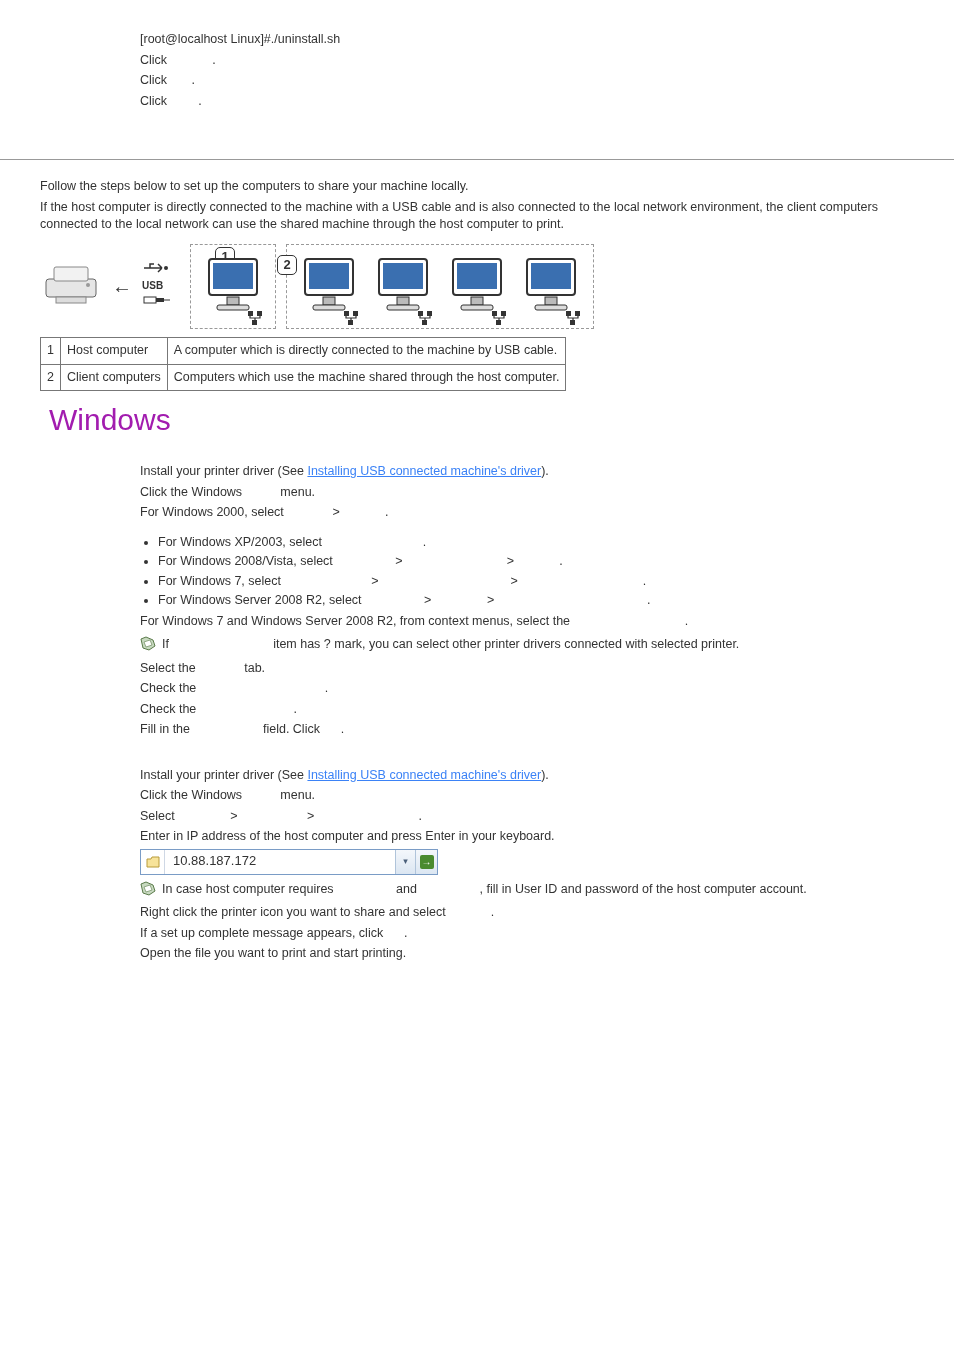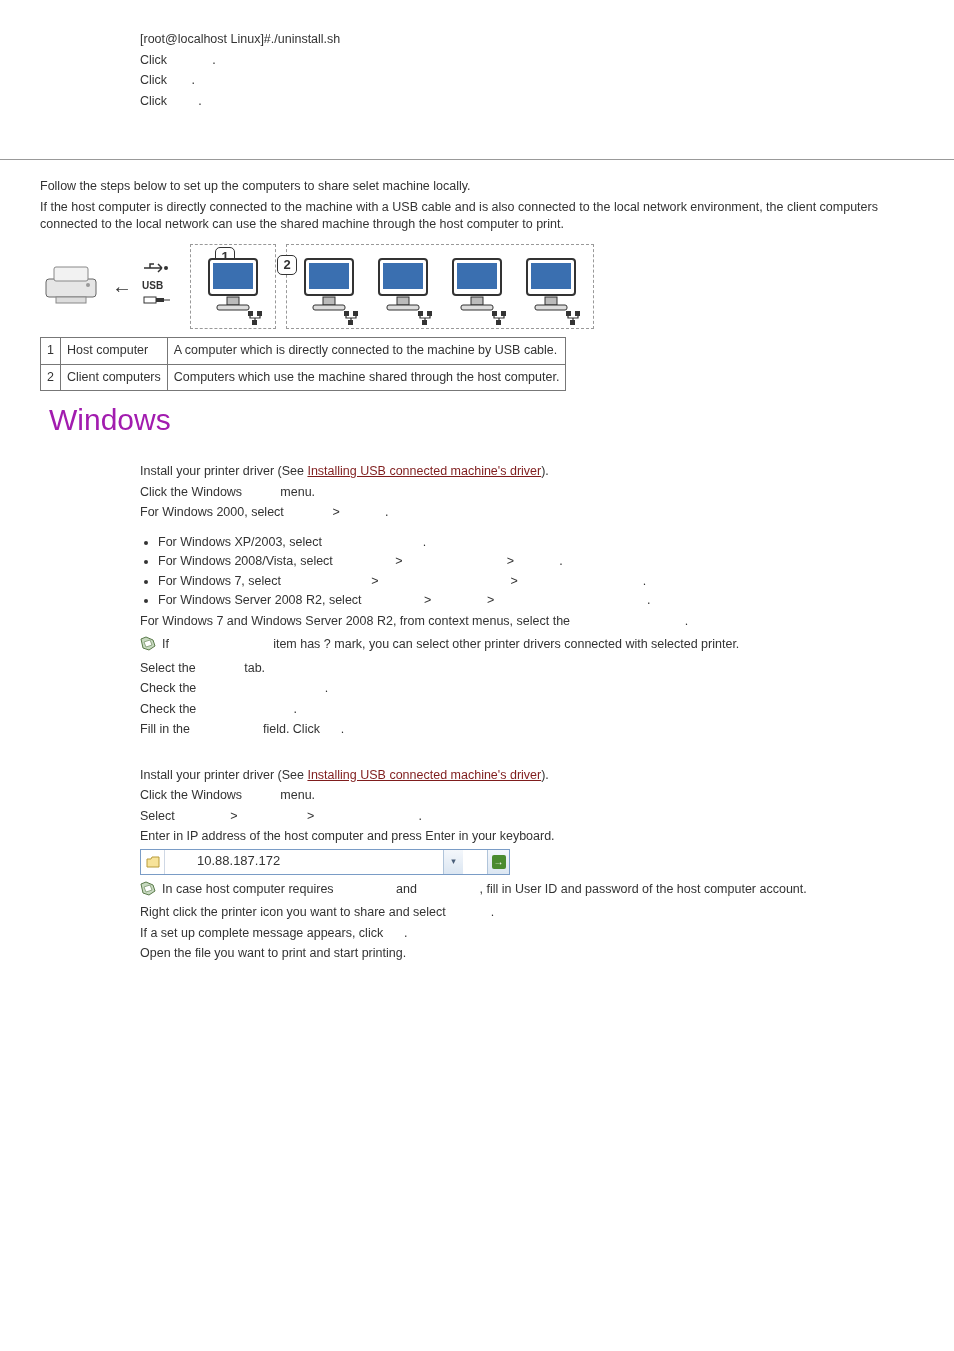--- a/index.html
+++ b/index.html
@@ -18,21 +18,21 @@
   }
   .narrow-block {
     padding-left: 40px;
     padding-right: 20px;
   }
   hr {
     border: none;
     border-top: 1px solid #999;
     margin: 18px 0;
   }
-  a { color: #7f1d1d; }
+  a { color: #3b82f6; }
   table.def-table {
     border-collapse: collapse;
     margin: 8px 0 8px 40px;
   }
   table.def-table td {
     border: 1px solid #777;
     padding: 4px 6px;
     font-size: 12.5px;
     vertical-align: top;
   }
@@ -103,21 +103,20 @@
   .usb-label .usb-text { font-size: 10px; font-weight: bold; }
   .usb-label .plug { margin-top: 2px; }
   .arrow-left { font-size: 20px; color: #333; }
   .address-bar {
     display: inline-flex;
     align-items: stretch;
     border: 1px solid #7a9cc6;
     height: 26px;
     background: #fff;
     vertical-align: middle;
-    gap: 24px;
   }
   .address-bar .folder {
     display: flex;
     align-items: center;
     justify-content: center;
     width: 24px;
     background: #fff;
     border-right: 1px solid #cfd8e5;
   }
   .address-bar .addr-text {
@@ -167,21 +166,21 @@
   <div class="row">[root@localhost Linux]#./uninstall.sh</div>
   <div class="row"><span>Click</span>&nbsp;&nbsp;&nbsp;&nbsp;&nbsp;&nbsp;&nbsp;&nbsp;&nbsp;&nbsp;&nbsp;&nbsp;&nbsp;<span>.</span></div>
   <div class="row"><span>Click</span>&nbsp;&nbsp;&nbsp;&nbsp;&nbsp;&nbsp;&nbsp;<span>.</span></div>
   <div class="row"><span>Click</span>&nbsp;&nbsp;&nbsp;&nbsp;&nbsp;&nbsp;&nbsp;&nbsp;&nbsp;<span>.</span></div>
 </div>
 
 <div style="height:28px"></div>
 <hr>
 
 <div class="narrow-block">
-  <div class="row">Follow the steps below to set up the computers to share selet machine locally.</div>
+  <div class="row">Follow the steps below to set up the computers to share your machine locally.</div>
   <div class="row">If the host computer is directly connected to the machine with a USB cable and is also connected to the local network environment, the client computers connected to the local network can use the shared machine through the host computer to print.</div>
 </div>
 
 <div class="diagram">
 
   <svg class="printer-svg" width="62" height="50" viewBox="0 0 62 50">
     <rect x="6" y="18" width="50" height="18" rx="3" fill="#e6e6e6" stroke="#666"></rect>
     <rect x="14" y="6" width="34" height="14" rx="2" fill="#f2f2f2" stroke="#888"></rect>
     <rect x="16" y="36" width="30" height="6" fill="#ddd" stroke="#888"></rect>
     <circle cx="48" cy="24" r="2" fill="#999"></circle>

